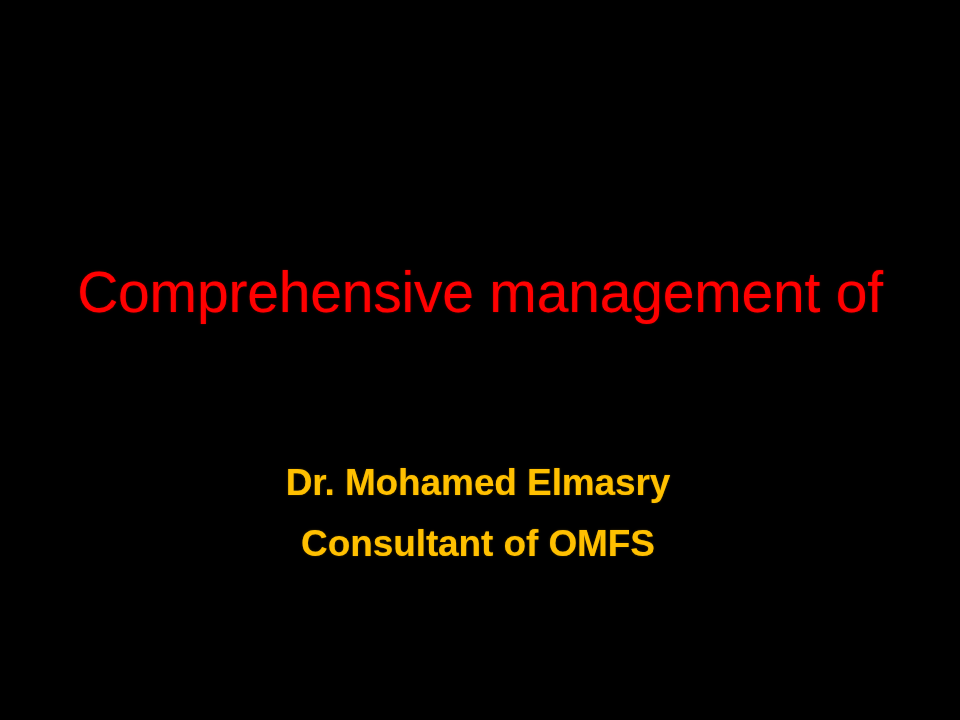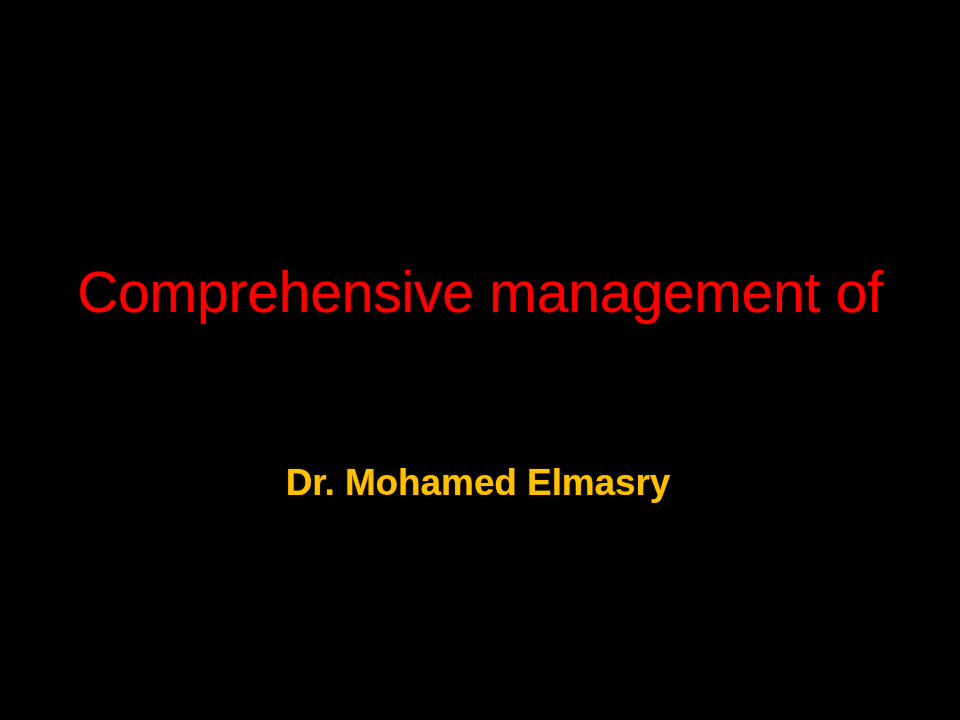--- a/index.html
+++ b/index.html
@@ -72,15 +72,16 @@
 <body>
 
 <div class="slide">
 
   <div class="title-block">
     <span class="title-line">Comprehensive management of</span>
   </div>
 
   <div class="subtitle-block">
     <span class="subtitle-line">Dr. Mohamed Elmasry</span>
+    <span class="subtitle-line">Consultant of OMFS</span>
   </div>
 
 </div>
 
 </body></html>

